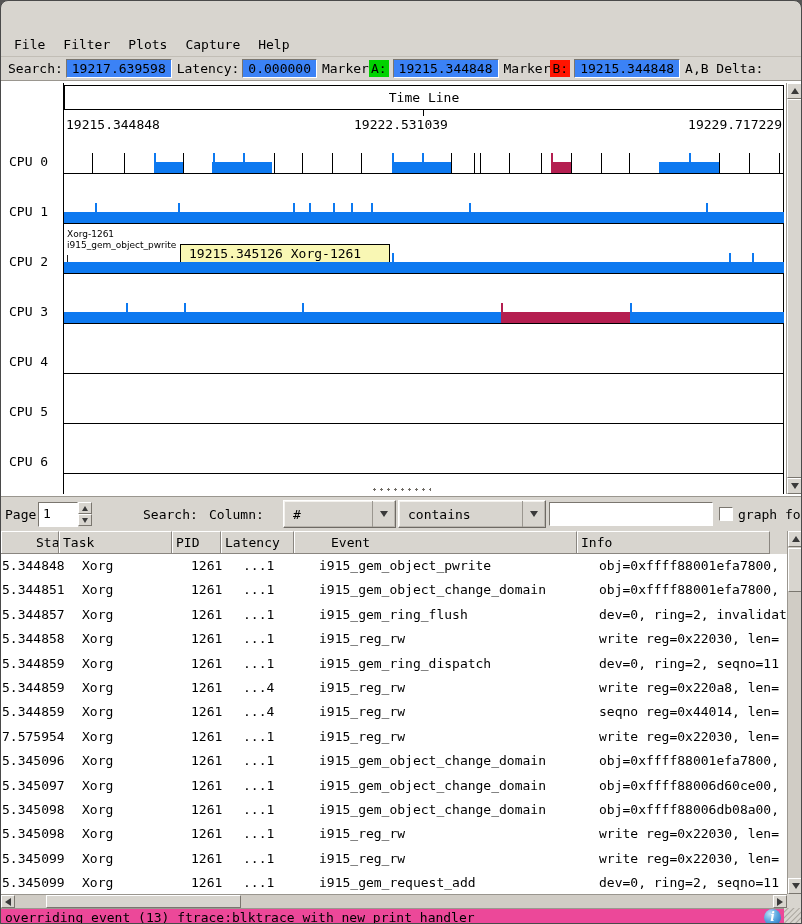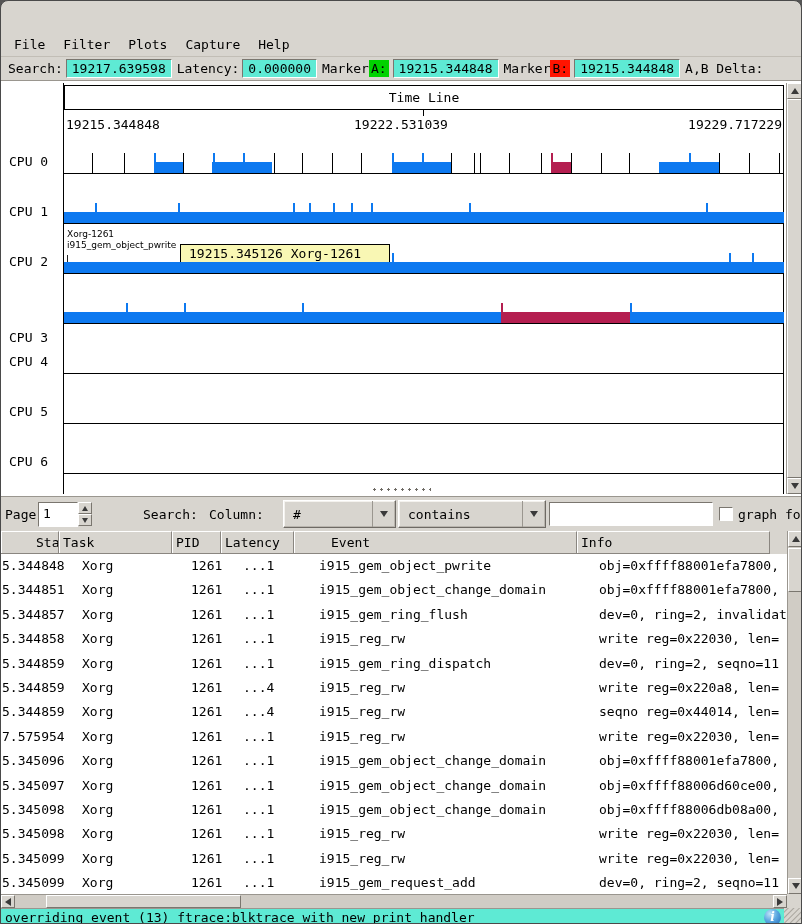--- a/index.html
+++ b/index.html
@@ -20,21 +20,21 @@
     background:linear-gradient(#fafafa,#dedede);display:flex;align-items:center;justify-content:center;
     color:#9a9a9a;font-size:11px;font-family:"DejaVu Sans",sans-serif;font-weight:bold;}
   
   .menubar{position:absolute;left:0;top:32px;width:802px;height:24px;background:#d8d5cf;
     border-bottom:1px solid #c2beb6;display:flex;align-items:center;padding-left:4px;}
   .menu-item{padding:3px 9px;}
   
   .infobar{position:absolute;left:0;top:56px;width:802px;height:24px;background:#d8d5cf;
     border-bottom:1px solid #9a968f;display:flex;align-items:center;padding-left:2px;white-space:nowrap;overflow:hidden;}
   .infobar .lbl{margin:0 3px 0 5px;}
-  .field{background:#5eead4;border-top:1px solid #7a766f;border-left:1px solid #7a766f;
+  .field{background:#3b82f6;border-top:1px solid #7a766f;border-left:1px solid #7a766f;
     border-bottom:1px solid #fff;border-right:1px solid #fff;padding:1px 5px;}
   .badge{padding:1px 2px;}
   
   .timeline{position:absolute;left:0;top:80px;width:802px;height:415px;background:#fff;}
   .tl-sep{position:absolute;left:62px;top:2px;width:1px;height:411px;background:#000;}
   .tl-cpu-labels{position:absolute;left:0;top:2px;width:62px;height:411px;}
   .cpu-label{position:absolute;left:8px;width:52px;}
   #tl-plot{position:absolute;left:63px;top:2px;width:720px;height:411px;}
   .tl-header{position:absolute;left:0;top:2px;width:720px;height:25px;border:1px solid #000;
     text-align:center;line-height:23px;}
@@ -87,21 +87,21 @@
     border:1px solid;border-color:#7a766f #fff #fff #7a766f;}
   
   .thead{position:absolute;left:0;top:530px;width:786px;height:23px;display:flex;background:#d8d5cf;}
   .th{height:23px;padding:3px 0 0 4px;background:#d8d5cf;
     border-right:1px solid #8a8680;border-bottom:1px solid #8a8680;border-top:1px solid #fff;
     box-shadow:inset 1px 0 0 #fff;overflow:hidden;white-space:nowrap;}
   .tbody{position:absolute;left:0;top:553px;width:786px;height:340px;background:#fff;overflow:hidden;}
   .tr{position:relative;width:786px;height:24.4px;}
   .td{position:absolute;top:4px;white-space:nowrap;}
   
-  .statusbar{position:absolute;left:0;top:907px;width:802px;height:17px;background:#5eead4;
+  .statusbar{position:absolute;left:0;top:907px;width:802px;height:17px;background:#ec4899;
     border-top:1px solid #9a968f;overflow:hidden;}
   .status-text{position:absolute;left:4px;top:1px;}
   .info-icon{position:absolute;left:763px;top:0px;width:17px;height:17px;border-radius:50%;
     background:radial-gradient(circle at 35% 28%,#bfe3f8,#5aa7e0 45%,#1c64b8);
     color:#fff;font-family:"DejaVu Serif",serif;font-style:italic;font-weight:bold;font-size:12px;
     text-align:center;line-height:16px;}
   .grip{position:absolute;right:0;top:907px;width:17px;height:17px;
     background:repeating-linear-gradient(135deg,#d8d5cf,#d8d5cf 2px,#a8a49d 3px,#d8d5cf 4px);}
 </style>
 </head>
@@ -130,21 +130,21 @@
     <span class="badge" id="badge-b" style="background: rgb(255, 20, 0);">B:</span>
     <span class="field" style="margin-left:4px;">19215.344848</span>
     <span class="lbl">A,B Delta:</span>
   </div>
 
   <div class="timeline">
     <div class="tl-cpu-labels" id="tl-cpu-labels">
         <div class="cpu-label" style="top: 71px;">CPU 0</div>
         <div class="cpu-label" style="top: 121px;">CPU 1</div>
         <div class="cpu-label" style="top: 171px;">CPU 2</div>
-        <div class="cpu-label" style="top: 221px; margin-top: 26px;">CPU 3</div>
+        <div class="cpu-label" style="top: 221px;">CPU 3</div>
         <div class="cpu-label" style="top: 271px;">CPU 4</div>
         <div class="cpu-label" style="top: 321px;">CPU 5</div>
         <div class="cpu-label" style="top: 371px;">CPU 6</div>
       </div>
     <div class="tl-sep"></div>
     <div id="tl-plot">
       <div class="tl-header">
         <span>Time Line</span>
       </div>
       <div class="tl-notch"></div>

